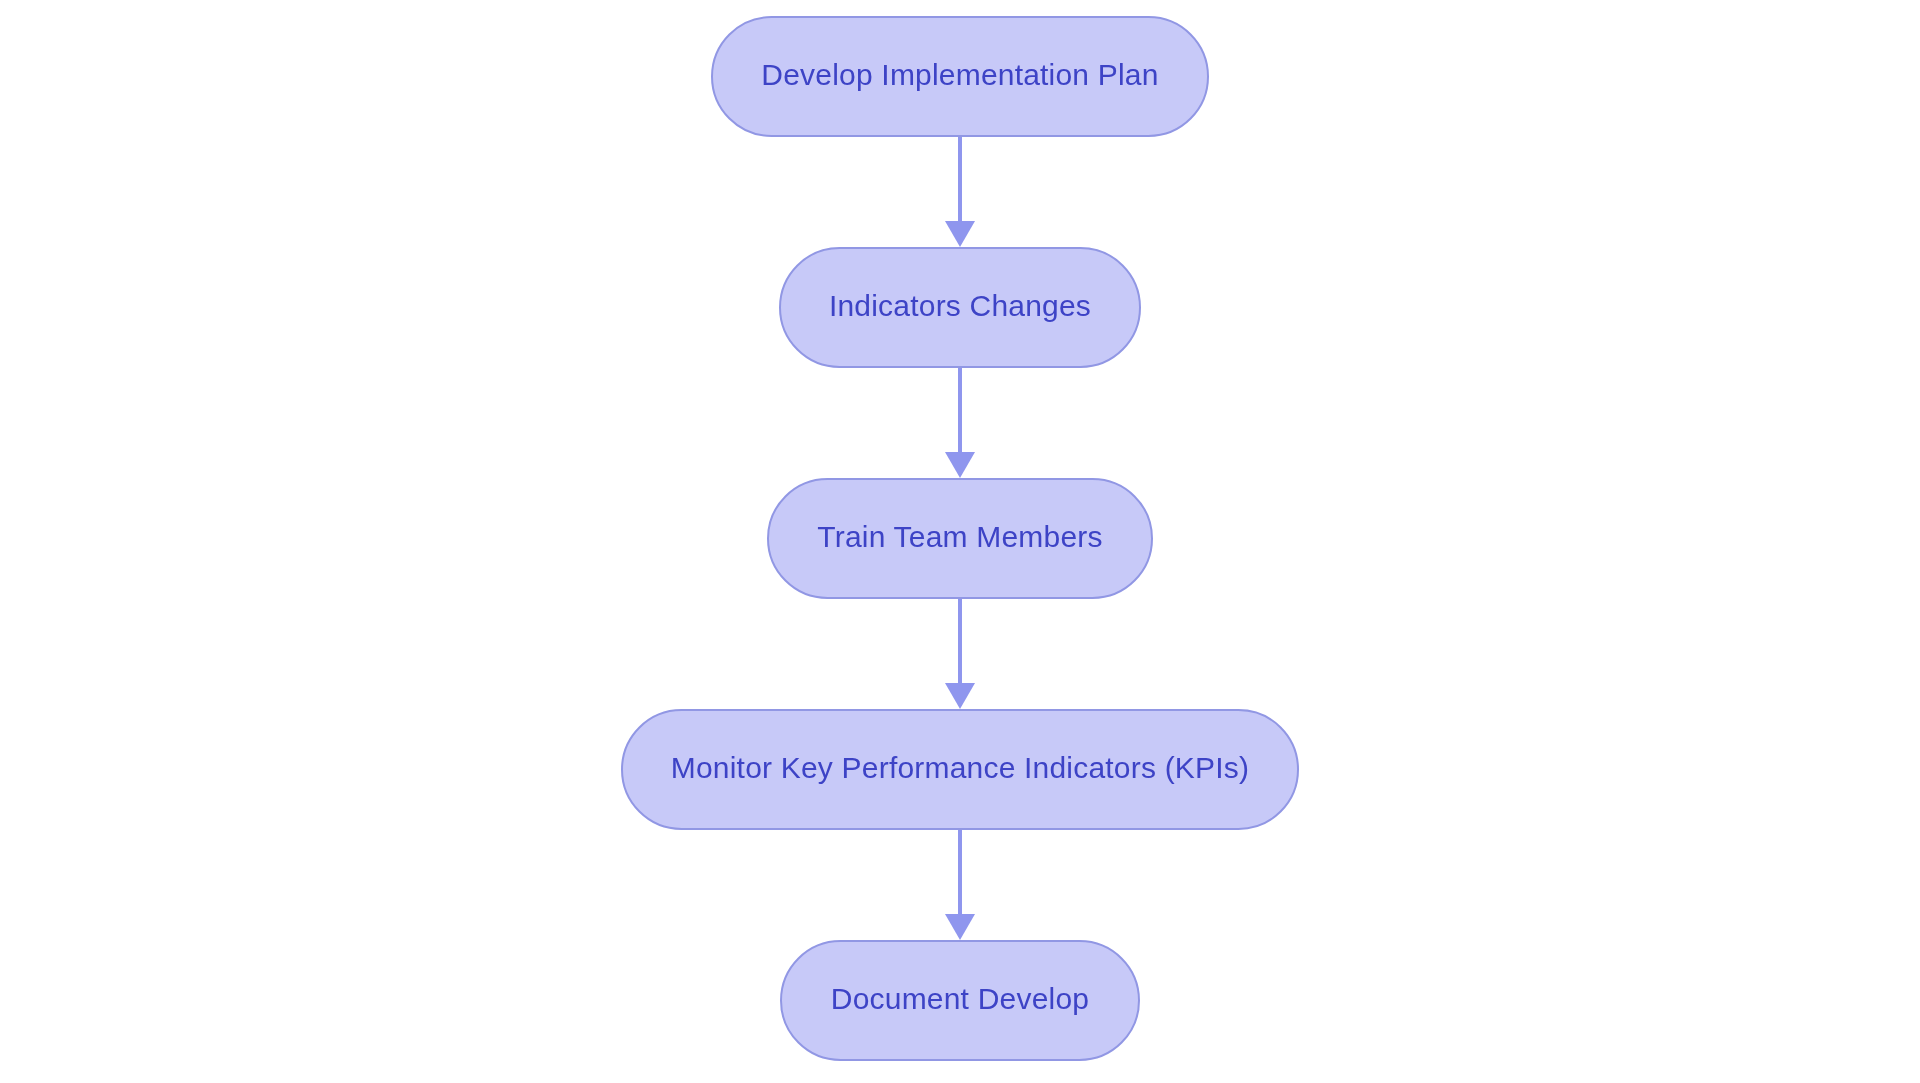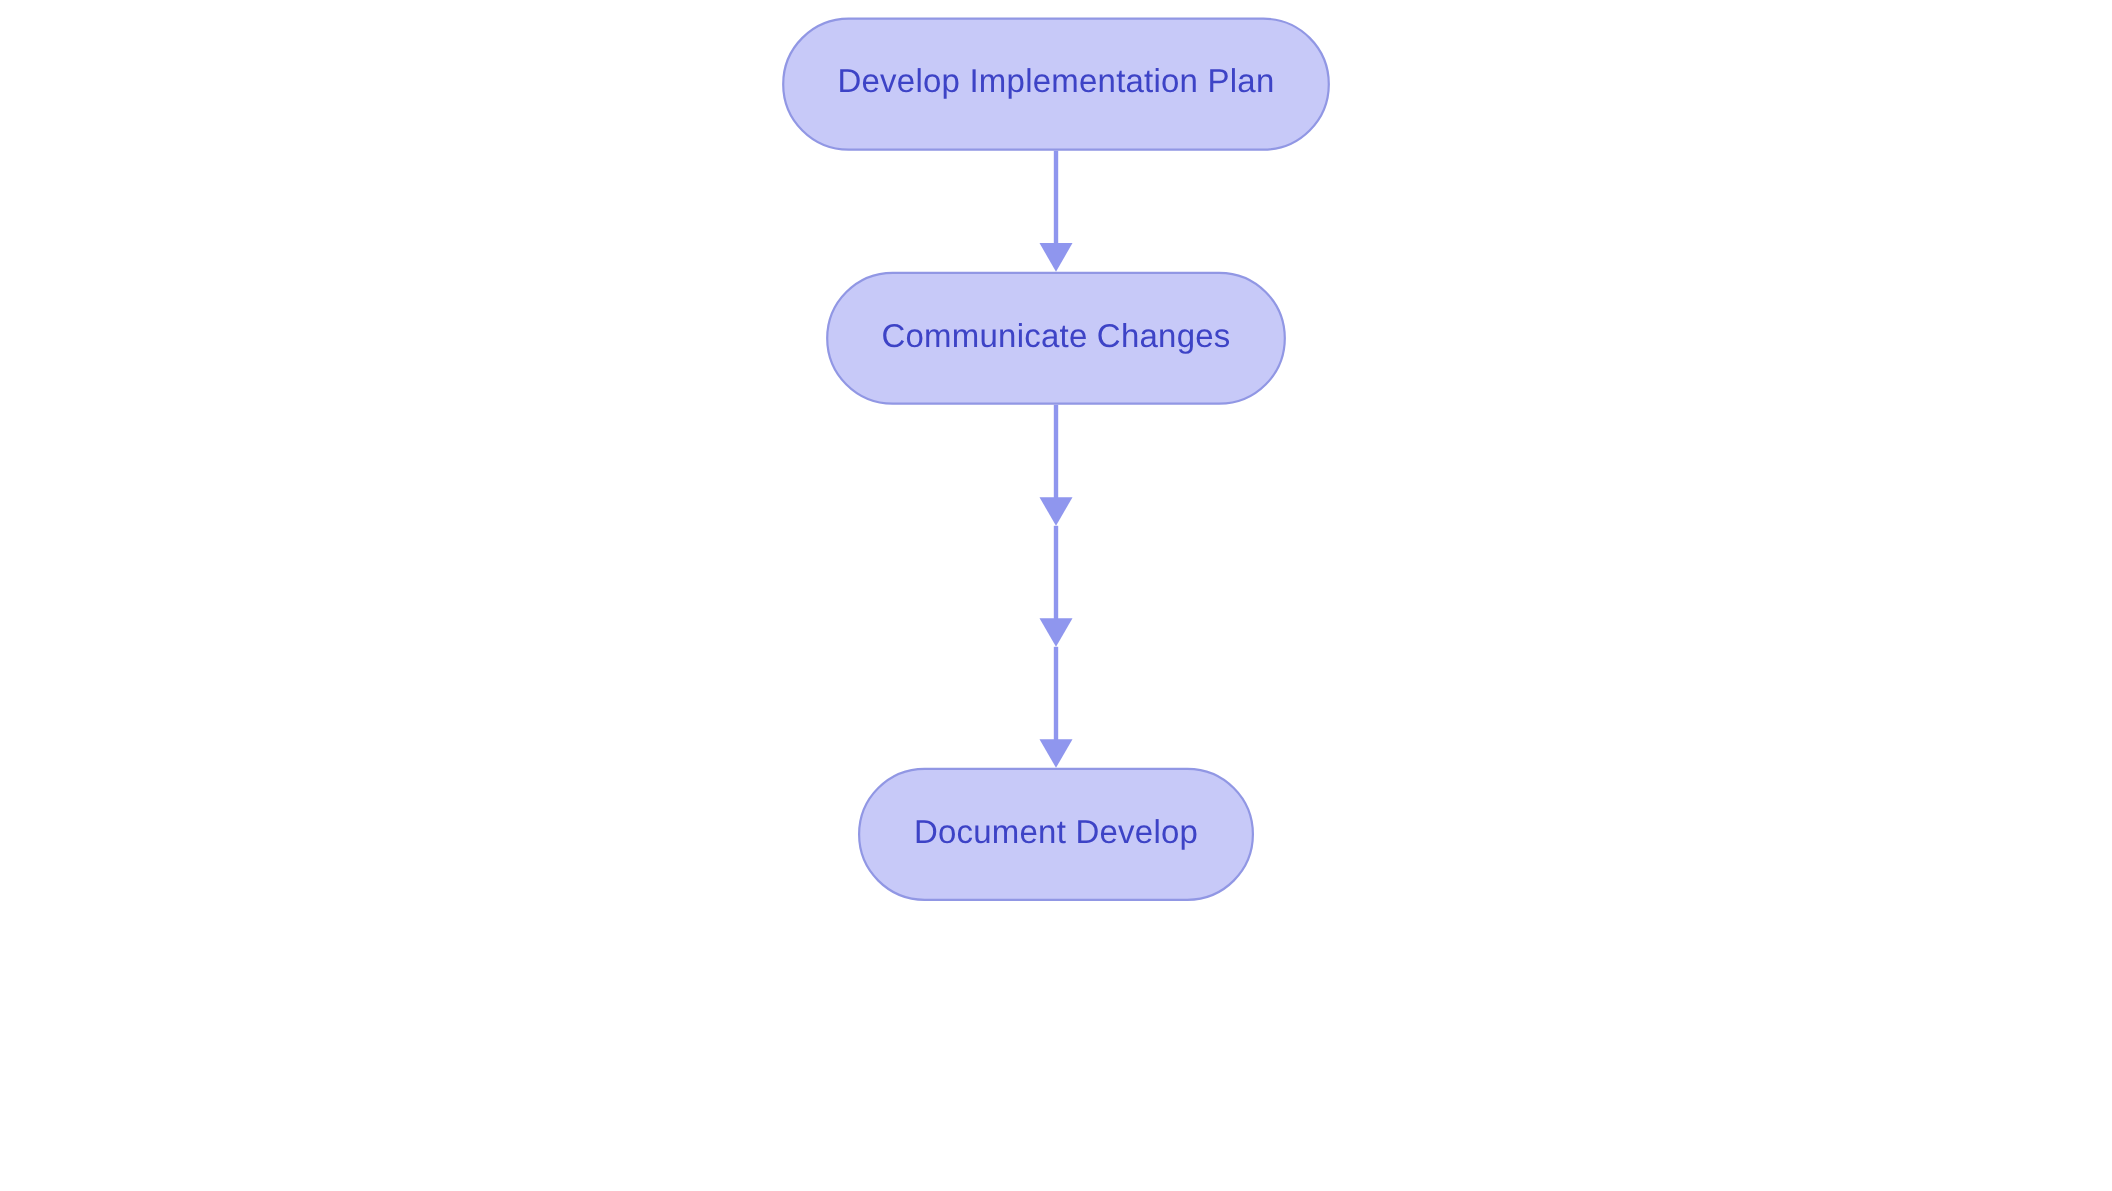--- a/index.html
+++ b/index.html
@@ -77,34 +77,40 @@
   <div class="node">
     <span class="node-label">Develop Implementation Plan</span>
   </div>
 
   <div class="arrow">
     <div class="arrow-shaft"></div>
     <div class="arrow-head"></div>
   </div>
 
   <div class="node">
-    <span class="node-label">Communicate Changes</span>
+    <span class="node-label">Indicators Changes</span>
   </div>
 
   <div class="arrow">
     <div class="arrow-shaft"></div>
     <div class="arrow-head"></div>
   </div>
 
+  <div class="node">
+    <span class="node-label">Train Team Members</span>
+  </div>
 
   <div class="arrow">
     <div class="arrow-shaft"></div>
     <div class="arrow-head"></div>
   </div>
 
+  <div class="node">
+    <span class="node-label">Monitor Key Performance Indicators (KPIs)</span>
+  </div>
 
   <div class="arrow">
     <div class="arrow-shaft"></div>
     <div class="arrow-head"></div>
   </div>
 
   <div class="node">
     <span class="node-label">Document Develop</span>
   </div>
 

